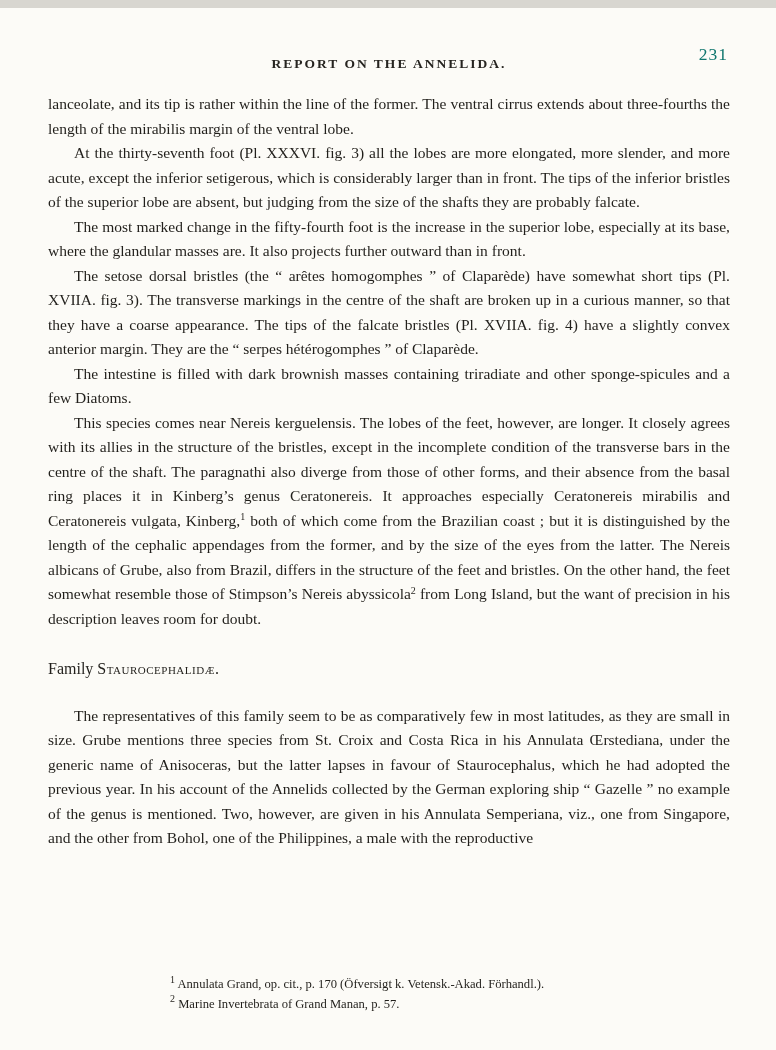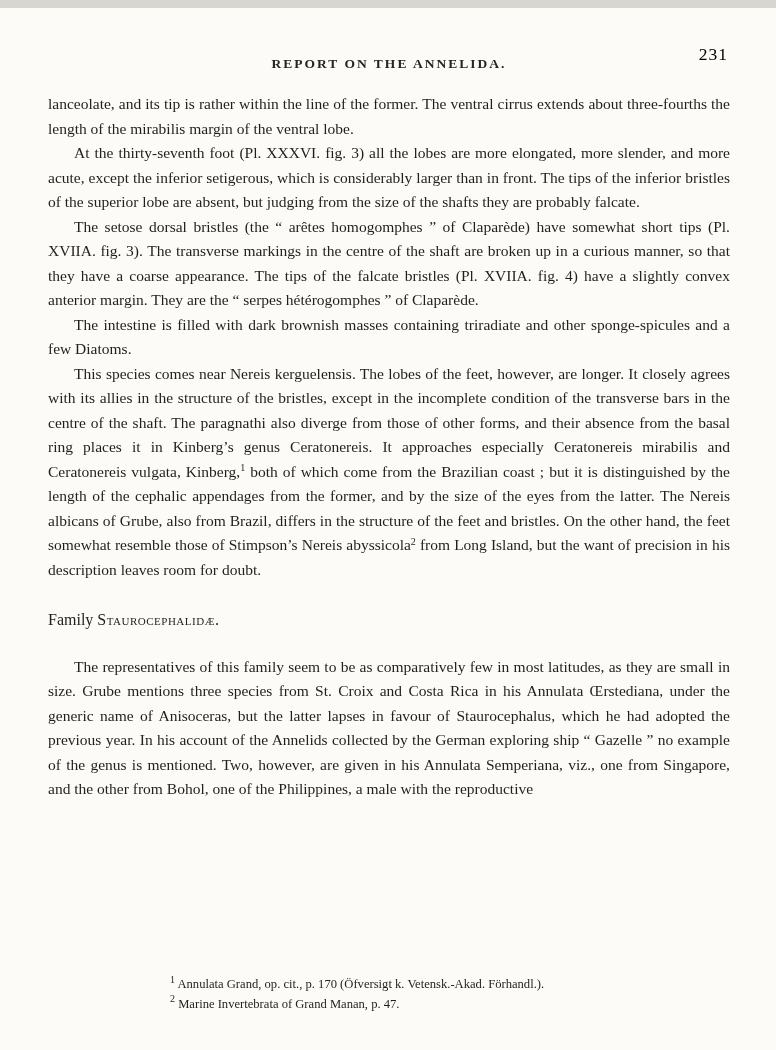--- a/index.html
+++ b/index.html
@@ -21,21 +21,21 @@
     text-align: center;
     font-size: 13.5px;
     font-weight: 700;
     letter-spacing: 2px;
     color: #262420;
   }
   .page-num {
     position: absolute; right: 2px; top: 0px;
     font-size: 17.5px;
     letter-spacing: 1px;
-    color: #000000;
+    color: #0f766e;
   }
   .body-text {
     margin-top: 14px;
     font-size: 15.5px;
     line-height: 24.5px;
     text-align: justify;
   }
   p.para { margin: 0; }
   p.para.indent { text-indent: 26px; }
   .section-heading {
@@ -68,24 +68,25 @@
 
 <div class="page">
   <div class="running-head">
     <span class="head-title">REPORT ON THE ANNELIDA.</span>
     <span class="page-num">231</span>
   </div>
 
   <div class="body-text">
       <p class="para"><span>lanceolate, and its tip is rather within the line of the former.  The ventral cirrus extends about three-fourths the length of the mirabilis margin of the ventral lobe.</span></p>
       <p class="para indent"><span>At the thirty-seventh foot (Pl. XXXVI. fig. 3) all the lobes are more elongated, more slender, and more acute, except the inferior setigerous, which is considerably larger than in front.  The tips of the inferior bristles of the superior lobe are absent, but judging from the size of the shafts they are probably falcate.</span></p>
+      <p class="para indent"><span>The most marked change in the fifty-fourth foot is the increase in the superior lobe, especially at its base, where the glandular masses are.  It also projects further outward than in front.</span></p>
       <p class="para indent"><span>The setose dorsal bristles (the “ arêtes homogomphes ” of Claparède) have somewhat short tips (Pl. XVIIA. fig. 3).  The transverse markings in the centre of the shaft are broken up in a curious manner, so that they have a coarse appearance.  The tips of the falcate bristles (Pl. XVIIA. fig. 4) have a slightly convex anterior margin.  They are the “ serpes hétérogomphes ” of Claparède.</span></p>
       <p class="para indent"><span>The intestine is filled with dark brownish masses containing triradiate and other sponge-spicules and a few Diatoms.</span></p>
       <p class="para indent"><span>This species comes near </span><span class="it">Nereis kerguelensis</span><span>.  The lobes of the feet, however, are longer.  It closely agrees with its allies in the structure of the bristles, except in the incomplete condition of the transverse bars in the centre of the shaft.  The paragnathi also diverge from those of other forms, and their absence from the basal ring places it in Kinberg’s genus </span><span class="it">Ceratonereis</span><span>.  It approaches especially </span><span class="it">Ceratonereis mirabilis</span><span> and </span><span class="it">Ceratonereis vulgata</span><span>, Kinberg,</span><sup>1</sup><span> both of which come from the Brazilian coast ; but it is distinguished by the length of the cephalic appendages from the former, and by the size of the eyes from the latter.  The </span><span class="it">Nereis albicans</span><span> of Grube, also from Brazil, differs in the structure of the feet and bristles.  On the other hand, the feet somewhat resemble those of Stimpson’s </span><span class="it">Nereis abyssicola</span><sup>2</sup><span> from Long Island, but the want of precision in his description leaves room for doubt.</span></p>
       <div class="section-heading"><span>Family </span><span class="sc">Staurocephalidæ.</span></div>
       <p class="para indent"><span>The representatives of this family seem to be as comparatively few in most latitudes, as they are small in size.  Grube mentions three species from St. Croix and Costa Rica in his Annulata Œrstediana, under the generic name of </span><span class="it">Anisoceras</span><span>, but the latter lapses in favour of </span><span class="it">Staurocephalus</span><span>, which he had adopted the previous year.  In his account of the Annelids collected by the German exploring ship “ Gazelle ” no example of the genus is mentioned.  Two, however, are given in his Annulata Semperiana, viz., one from Singapore, and the other from Bohol, one of the Philippines, a male with the reproductive</span></p>
     </div>
 
   <div class="footnotes">
       <div class="footnote"><sup>1</sup><span> Annulata Grand, </span><span class="it">op. cit.</span><span>, p. 170 (</span><span class="it">Öfversigt k. Vetensk.-Akad. Förhandl.</span><span>).</span></div>
-      <div class="footnote"><sup>2</sup><span> Marine Invertebrata of Grand Manan, p. 47.</span></div>
+      <div class="footnote"><sup>2</sup><span> Marine Invertebrata of Grand Manan, p. 57.</span></div>
     </div>
 </div>
 
 </body></html>

